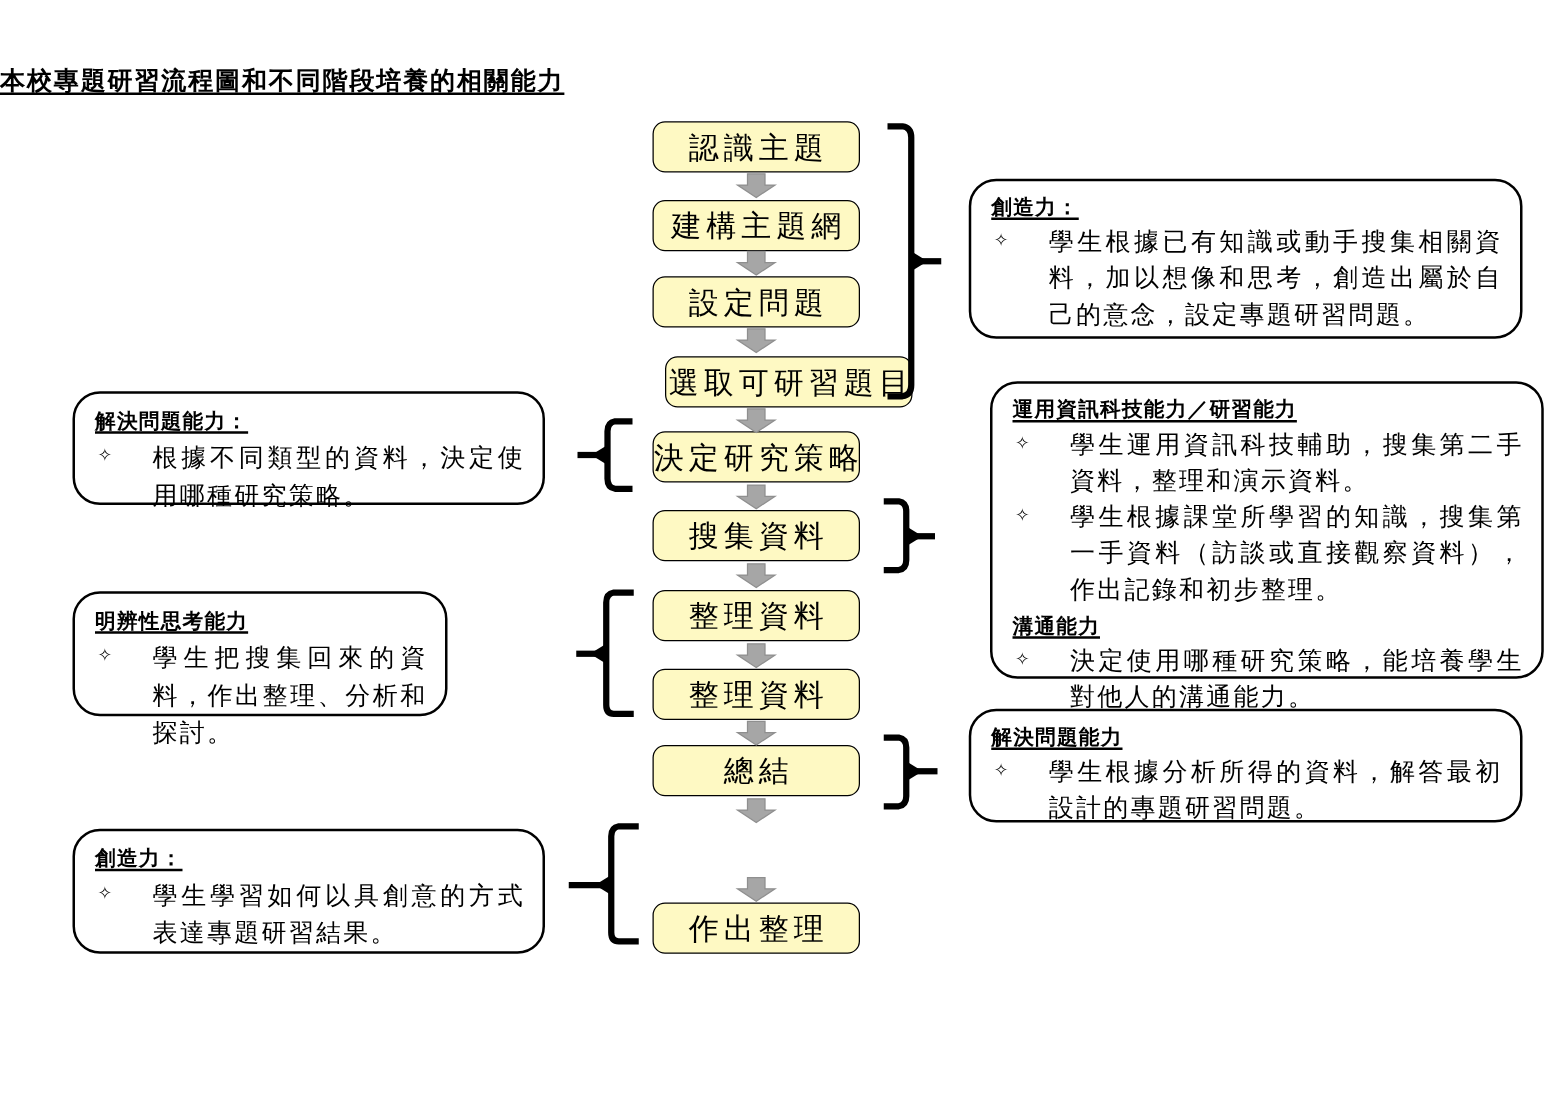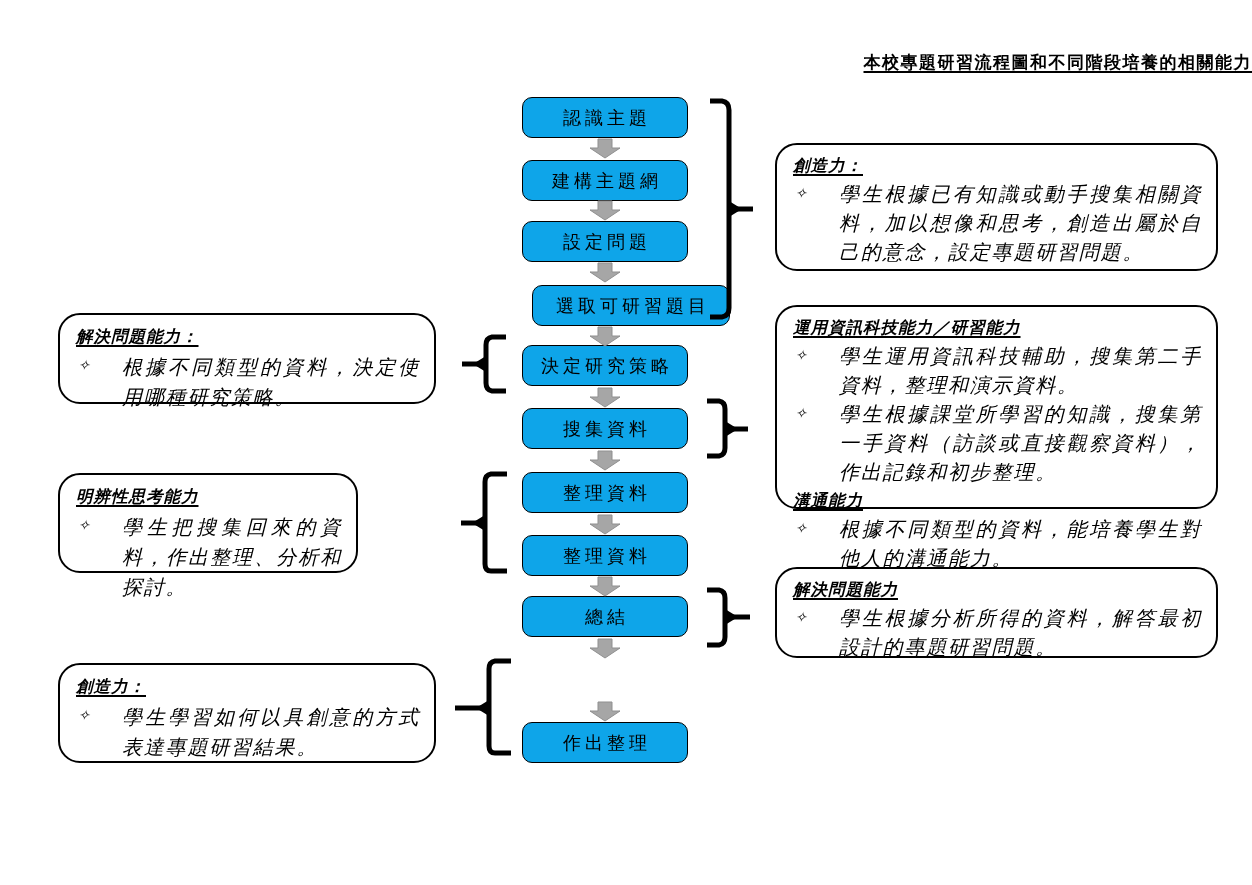--- a/index.html
+++ b/index.html
@@ -1,40 +1,40 @@
 <!DOCTYPE html>
 <html><head>
 <meta charset="utf-8">
 <style>
   html,body{margin:0;padding:0;background:#fff;}
   .page{
     position:relative;width:1252px;height:885px;background:#ffffff;overflow:hidden;
     font-family:"Liberation Serif","DejaVu Serif",serif;color:#000;
   }
   .page-title{
-    position:absolute;top:51px;left:0;width:100%;text-align:right;
-    font-size:17px;font-weight:bold;letter-spacing:1.5px;
+    position:absolute;top:51px;left:0;width:100%;text-align:left;
+    font-size:20px;font-weight:bold;letter-spacing:1.5px;
   }
   .page-title span{text-decoration:underline;text-underline-offset:3px;text-decoration-thickness:1.5px;}
 
   
   .flow-box{
     position:absolute;left:522px;width:166px;height:41px;box-sizing:border-box;
-    border:1.5px solid #000;border-radius:10px;background:#0ea5e9;
+    border:1.5px solid #000;border-radius:10px;background:#fef9c3;
     display:flex;align-items:center;justify-content:center;
-    font-size:18px;letter-spacing:4px;padding-left:4px;white-space:nowrap;
+    font-size:24px;letter-spacing:4px;padding-left:4px;white-space:nowrap;
   }
   .flow-box.wide{left:532px;width:198px;}
 
   .overlay{position:absolute;left:0;top:0;width:1252px;height:885px;pointer-events:none;}
 
   
   .callout{
     position:absolute;box-sizing:border-box;background:#fff;
-    border:2px solid #000;border-radius:22px;padding:7px 14px 4px 16px;font-style:italic;
+    border:2px solid #000;border-radius:22px;padding:7px 14px 4px 16px;
   }
   .c-title{
     font-weight:bold;font-size:16.5px;letter-spacing:1px;line-height:28px;
     text-decoration:underline;text-underline-offset:3px;text-decoration-thickness:1.5px;
   }
   .bullet{display:flex;align-items:flex-start;}
   .bullet .diamond{flex:0 0 44px;font-size:14px;line-height:28px;padding-left:2px;}
   .bullet .b-text{flex:1;font-size:20px;letter-spacing:1.8px;line-height:29px;text-align:justify;}
   .callout.left .bullet .b-text{line-height:30px;}
   .callout.left .c-title{line-height:30px;}
@@ -139,34 +139,34 @@
   </div>
 
   <div class="callout right" style="left:775px;top:143px;width:443px;height:128px">
     <div class="c-title">創造力：</div>
     <div class="bullet">
       <span class="diamond">✧</span>
       <div class="b-text">學生根據已有知識或動手搜集相關資料，加以想像和思考，創造出屬於自己的意念，設定專題研習問題。</div>
     </div>
   </div>
 
-  <div class="callout right" style="left:775px;top:305px;width:443px;height:204px">
+  <div class="callout right" style="left:792px;top:305px;width:443px;height:238px">
     <div class="c-title">運用資訊科技能力／研習能力</div>
     <div class="bullet">
       <span class="diamond">✧</span>
       <div class="b-text">學生運用資訊科技輔助，搜集第二手資料，整理和演示資料。</div>
     </div>
     <div class="bullet">
       <span class="diamond">✧</span>
       <div class="b-text">學生根據課堂所學習的知識，搜集第一手資料（訪談或直接觀察資料），作出記錄和初步整理。</div>
     </div>
     <div class="c-title">溝通能力</div>
     <div class="bullet">
       <span class="diamond">✧</span>
-      <div class="b-text">根據不同類型的資料，能培養學生對他人的溝通能力。</div>
+      <div class="b-text">決定使用哪種研究策略，能培養學生對他人的溝通能力。</div>
     </div>
   </div>
 
   <div class="callout right" style="left:775px;top:567px;width:443px;height:91px">
     <div class="c-title">解決問題能力</div>
     <div class="bullet">
       <span class="diamond">✧</span>
       <div class="b-text">學生根據分析所得的資料，解答最初設計的專題研習問題。</div>
     </div>
   </div>

